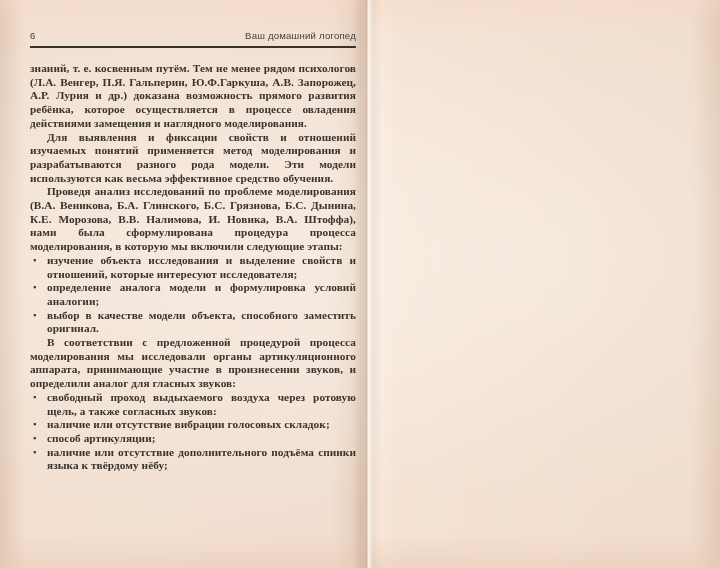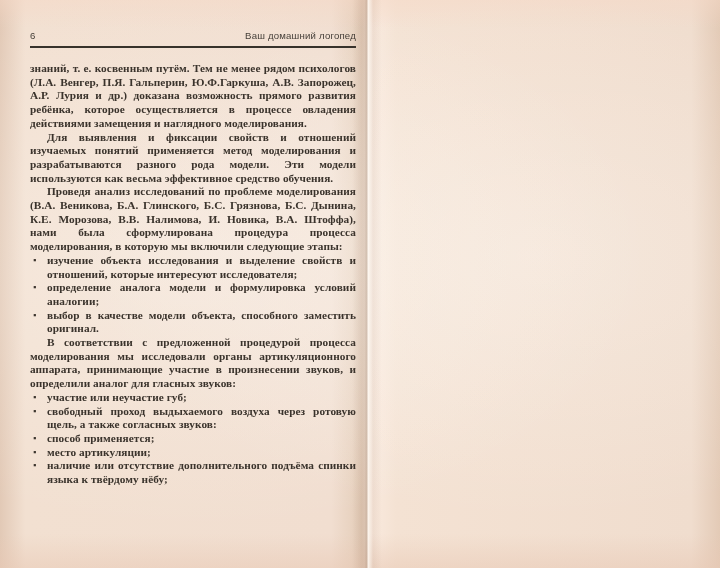--- a/index.html
+++ b/index.html
@@ -64,24 +64,23 @@
         <p class="no-indent">знаний, т. е. косвенным путём. Тем не менее рядом психологов (Л.А. Венгер, П.Я. Гальперин, Ю.Ф.Гаркуша, А.В. Запорожец, А.Р. Лурия и др.) доказана возможность прямого развития ребёнка, которое осуществляется в процессе овладения действиями замещения и наглядного моделирования.</p>
         <p>Для выявления и фиксации свойств и отношений изучаемых понятий применяется метод моделирования и разрабатываются разного рода модели. Эти модели используются как весьма эффективное средство обучения.</p>
         <p>Проведя анализ исследований по проблеме моделирования (В.А. Веникова, Б.А. Глинского, Б.С. Грязнова, Б.С. Дынина, К.Е. Морозова, В.В. Налимова, И. Новика, В.А. Штоффа), нами была сформулирована процедура процесса моделирования, в которую мы включили следующие этапы:</p>
         <ul class="square-list">
           <li>изучение объекта исследования и выделение свойств и отношений, которые интересуют исследователя;</li>
           <li>определение аналога модели и формулировка условий аналогии;</li>
           <li>выбор в качестве модели объекта, способного заместить оригинал.</li>
         </ul>
         <p>В соответствии с предложенной процедурой процесса моделирования мы исследовали органы артикуляционного аппарата, принимающие участие в произнесении звуков, и определили аналог для гласных звуков:</p>
         <ul class="square-list">
-          <li>участие или неучастие губ;</li>
           <li>свободный проход выдыхаемого воздуха через ротовую щель, а также согласных звуков:</li>
-          <li>способ применяется;</li>
-          <li>место артикуляции;</li>
+          <li>наличие или отсутствие вибрации голосовых складок;</li>
+          <li>способ артикуляции;</li>
           <li>наличие или отсутствие дополнительного подъёма спинки языка к твёрдому нёбу;</li>
         </ul>
       </div>
     </div>
   </div>
 
   <div class="page" style="left:372px;width:348px;">
     
   </div>
 

